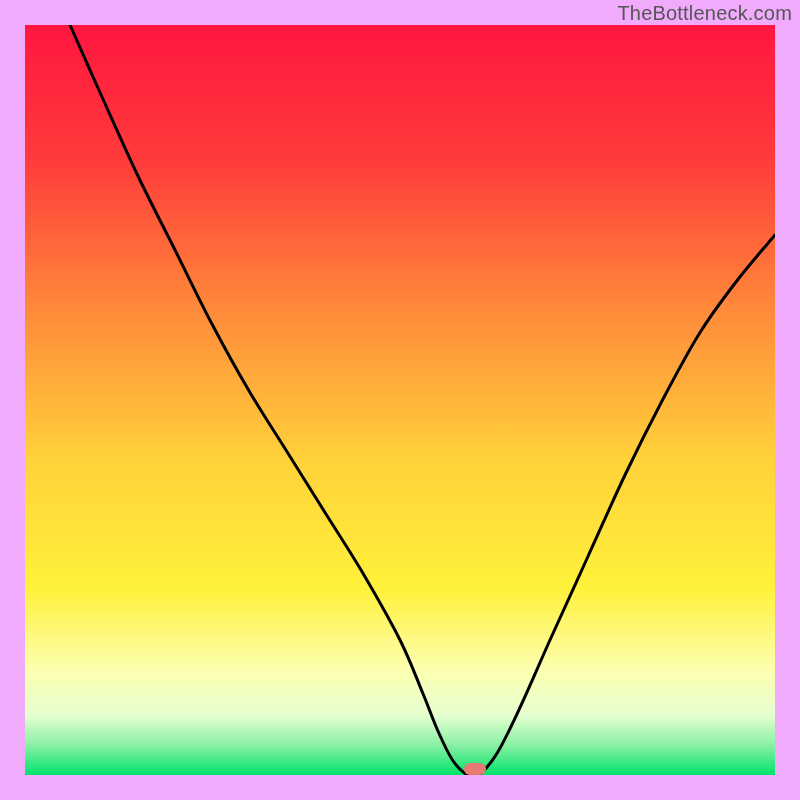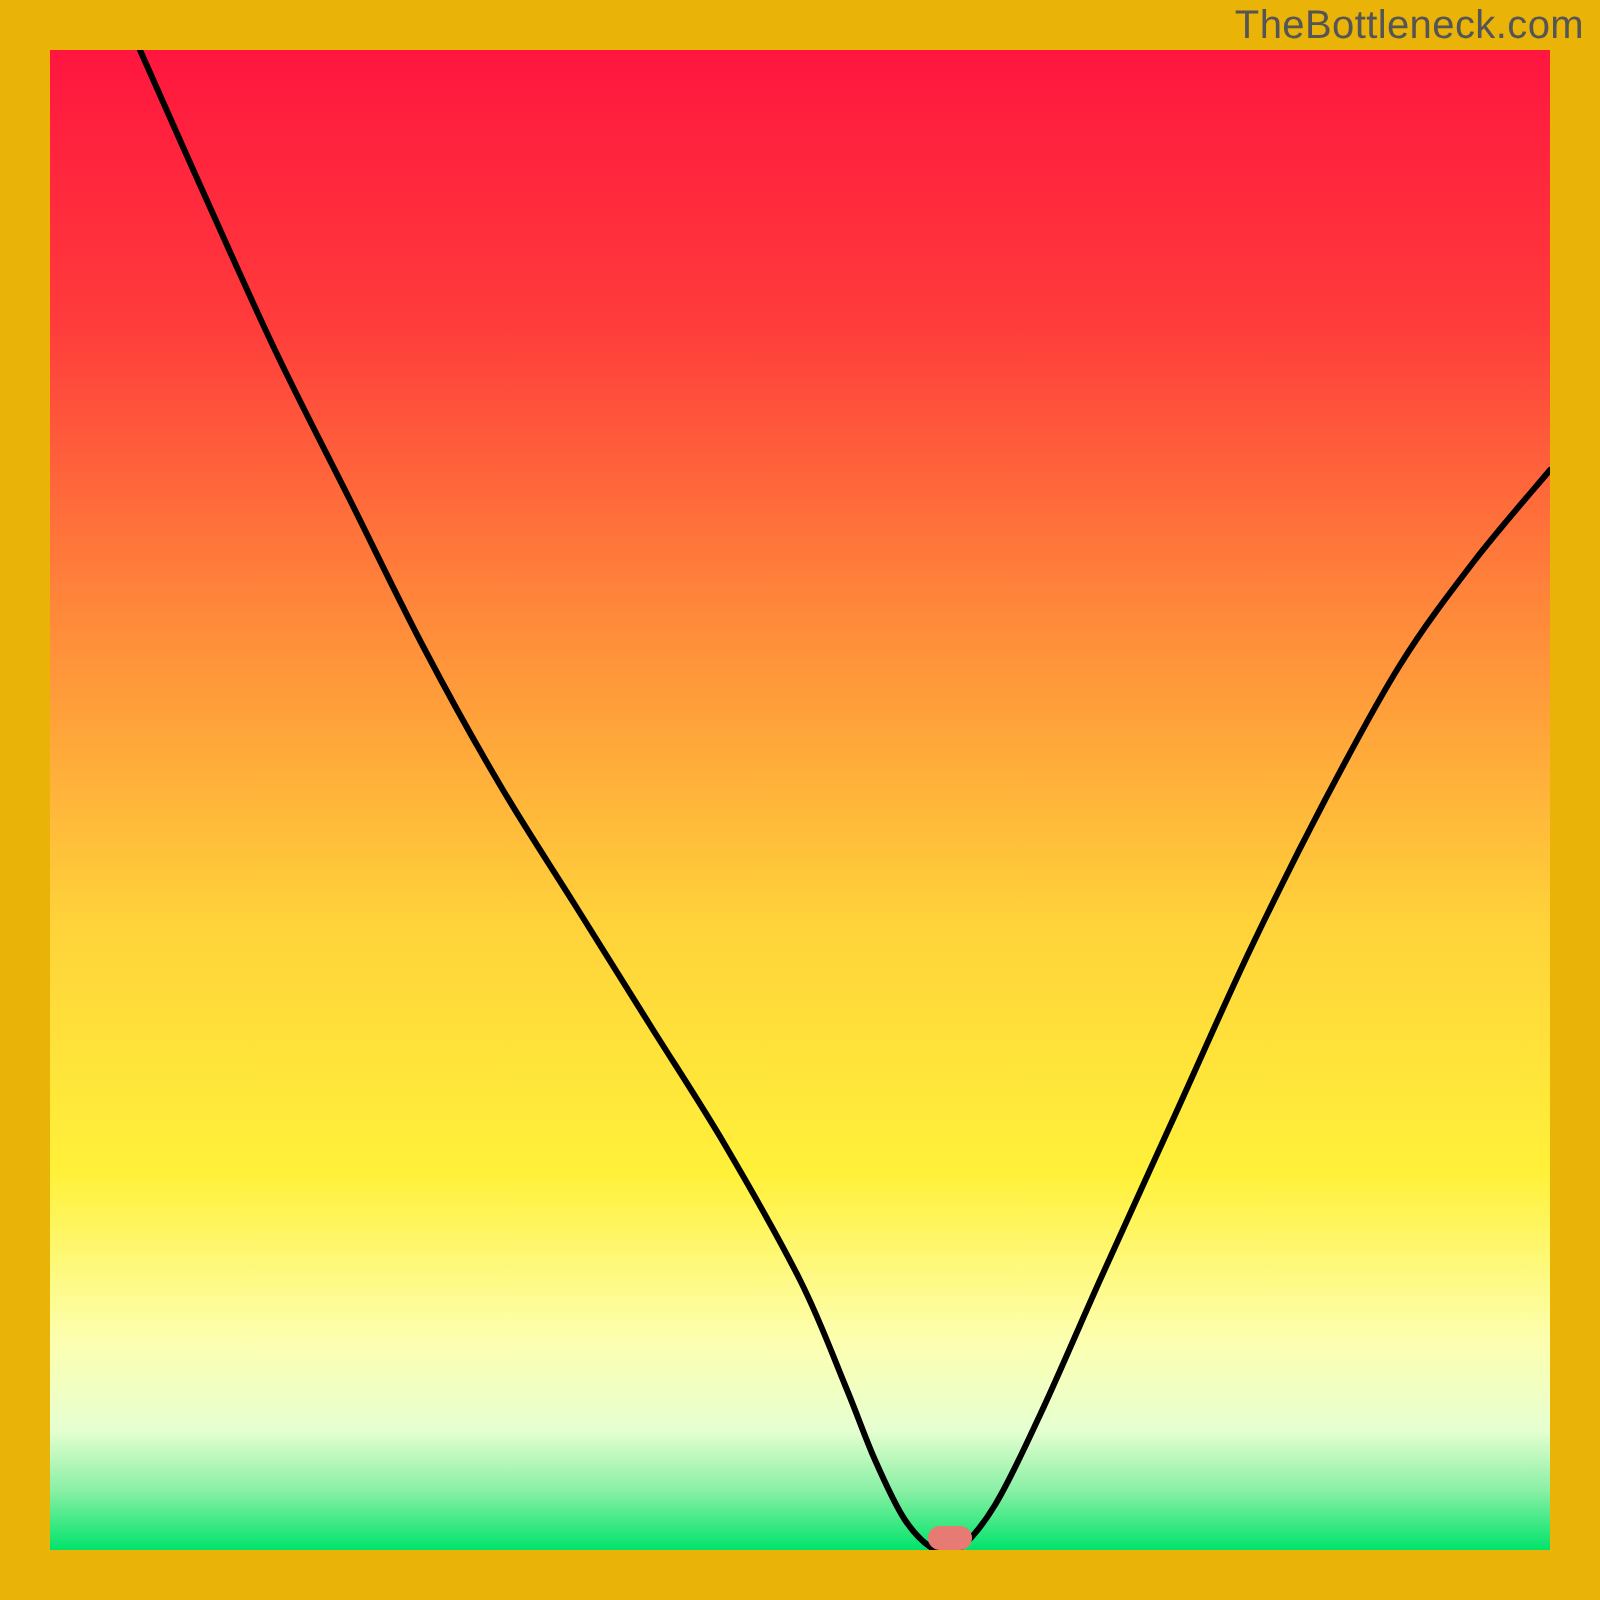--- a/index.html
+++ b/index.html
@@ -8,21 +8,21 @@
     width: 800px;
     height: 800px;
     background: #000;
     font-family: Arial, Helvetica, sans-serif;
     overflow: hidden;
   }
   .frame {
     position: relative;
     width: 800px;
     height: 800px;
-    background: #eab308;
+    background: #f0abfc;
   }
   .watermark {
     position: absolute;
     top: 2px;
     right: 8px;
     color: #555;
     font-size: 20px;
     font-weight: 500;
     letter-spacing: 0.2px;
     z-index: 10;

